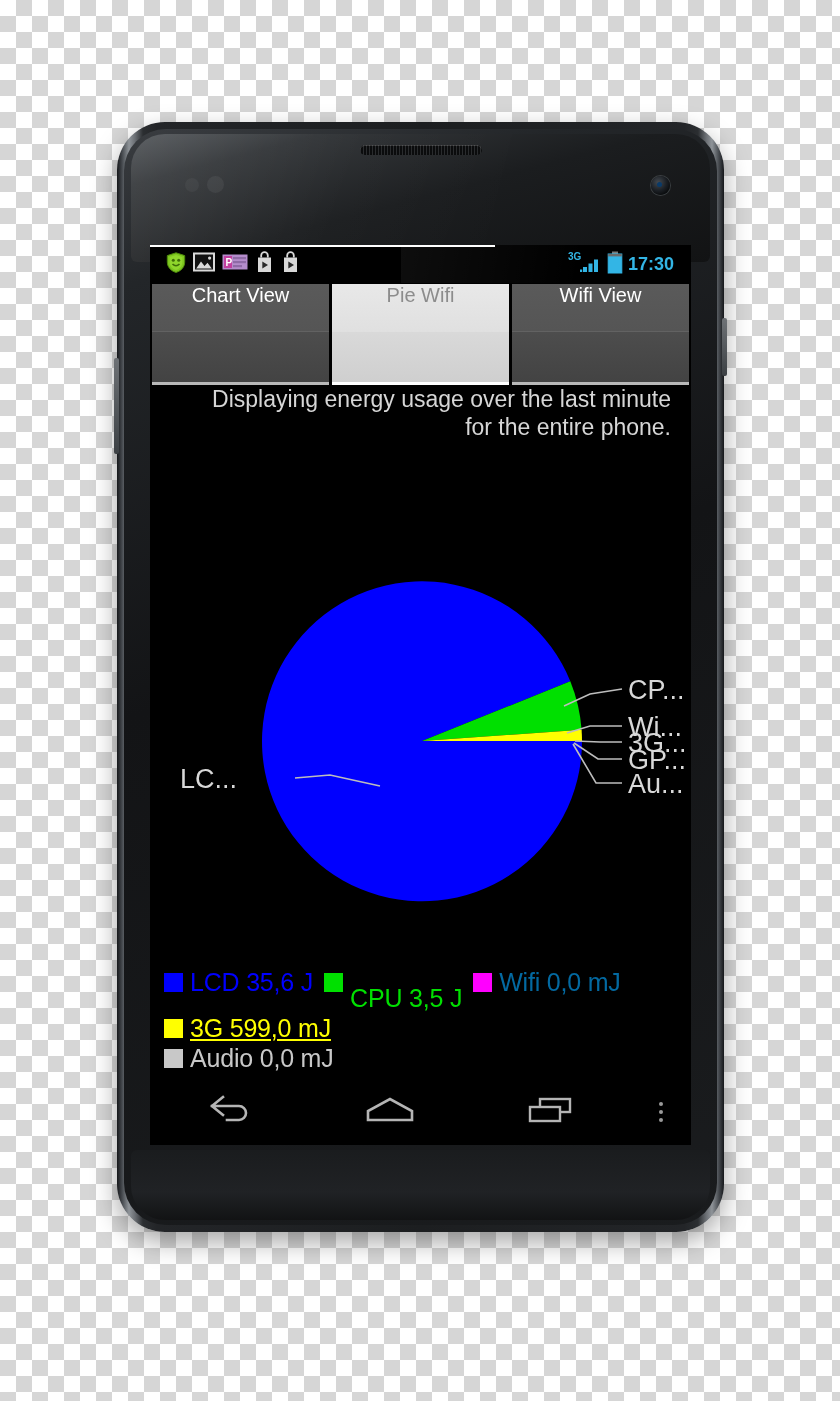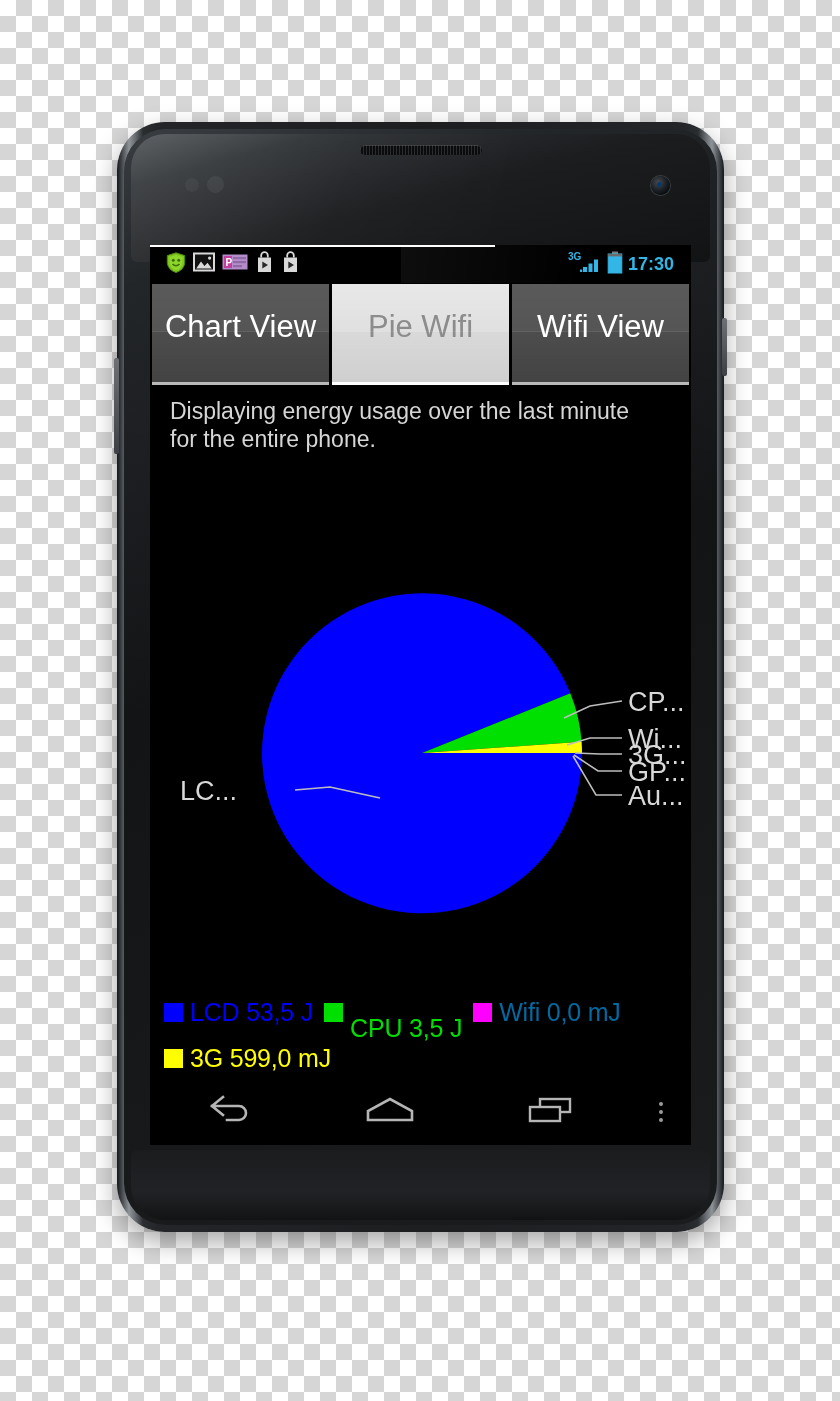--- a/index.html
+++ b/index.html
@@ -192,24 +192,24 @@
     display: flex;
     height: 102px;
     background: #000;
     padding: 1px 2px 0 2px;
     gap: 3px;
   }
   .tab {
     flex: 1;
     position: relative;
     display: flex;
-    align-items: center;
+    align-items: flex-start;
     justify-content: center;
     padding-bottom: 13px;
-    font-size: 31px;
+    font-size: 20px;
     border-bottom: 3px solid #b8b8b8;
     overflow: hidden;
   }
   .tab-unselected {
     background: linear-gradient(to bottom, #5a5a5a 0%, #555555 48%, #4d4d4d 49%, #434343 100%);
     color: #ffffff;
   }
   .tab-selected {
     background: linear-gradient(to bottom, #e8e8e8 0%, #e0e0e0 48%, #d9d9d9 49%, #cfcfcf 100%);
     color: #8c8c8c;
@@ -221,23 +221,24 @@
     top: 48%;
     height: 1px;
     background: rgba(255,255,255,0.10);
   }
 
   
   #description {
     color: #d6d6d6;
     font-size: 23px;
     line-height: 1.22;
-    text-align: left;
-    padding: 12px 20px 0 20px;
+    text-align: right;
+    padding: 0 20px 0 20px;
     white-space: pre-line;
+    margin-left: 36px;
   }
 
   
   #pie-area {
     position: relative;
     width: 541px;
     height: 470px;
   }
   #pie-svg { display: block; }
 
@@ -490,35 +491,41 @@
         <text class="pie-label" x="478" y="311">3G...</text>
         <text class="pie-label" x="478" y="328">GP...</text>
         <text class="pie-label" x="478" y="352">Au...</text>
       </svg>
     </div>
 
     <div id="legend">
       <div class="legend-row">
         <span class="legend-item">
           <span class="legend-swatch" style="background-color: rgb(0, 0, 255);"></span>
-          <span class="legend-text" style="color: rgb(0, 0, 255);">LCD 53,5 J</span>
+          <span class="legend-text" style="color: rgb(0, 0, 255);">LCD 35,6 J</span>
         </span>
         <span class="legend-item">
           <span class="legend-swatch" style="background-color: rgb(0, 224, 0);"></span>
           <span class="legend-text" style="color: rgb(0, 224, 0); margin-top: 32px;">CPU 3,5 J</span>
         </span>
         <span class="legend-item">
           <span class="legend-swatch" style="background-color: rgb(255, 0, 255);"></span>
           <span class="legend-text" style="color: #0369a1;">Wifi 0,0 mJ</span>
         </span>
       </div>
       <div class="legend-row">
         <span class="legend-item">
           <span class="legend-swatch" style="background-color: rgb(255, 255, 0);"></span>
-          <span class="legend-text" style="color: rgb(255, 255, 0);">3G 599,0 mJ</span>
+          <span class="legend-text" style="color: rgb(255, 255, 0); text-decoration: underline;">3G 599,0 mJ</span>
+        </span>
+      </div>
+      <div class="legend-row">
+        <span class="legend-item">
+          <span class="legend-swatch" style="background-color: rgb(200, 200, 200);"></span>
+          <span class="legend-text" style="color: rgb(200, 200, 200);">Audio 0,0 mJ</span>
         </span>
       </div>
     </div>
 
     <div id="nav-bar">
       <div class="nav-btn">
         <span>
           <svg width="44" height="30" viewBox="0 0 44 30">
             <path d="M4 11 L15 2 M4 11 L15 20 M4 11 L31 11 A7 7 0 0 1 31 25 L19 25" stroke="#b5b5b5" stroke-width="2.6" fill="none" stroke-linecap="square"></path>
           </svg>

